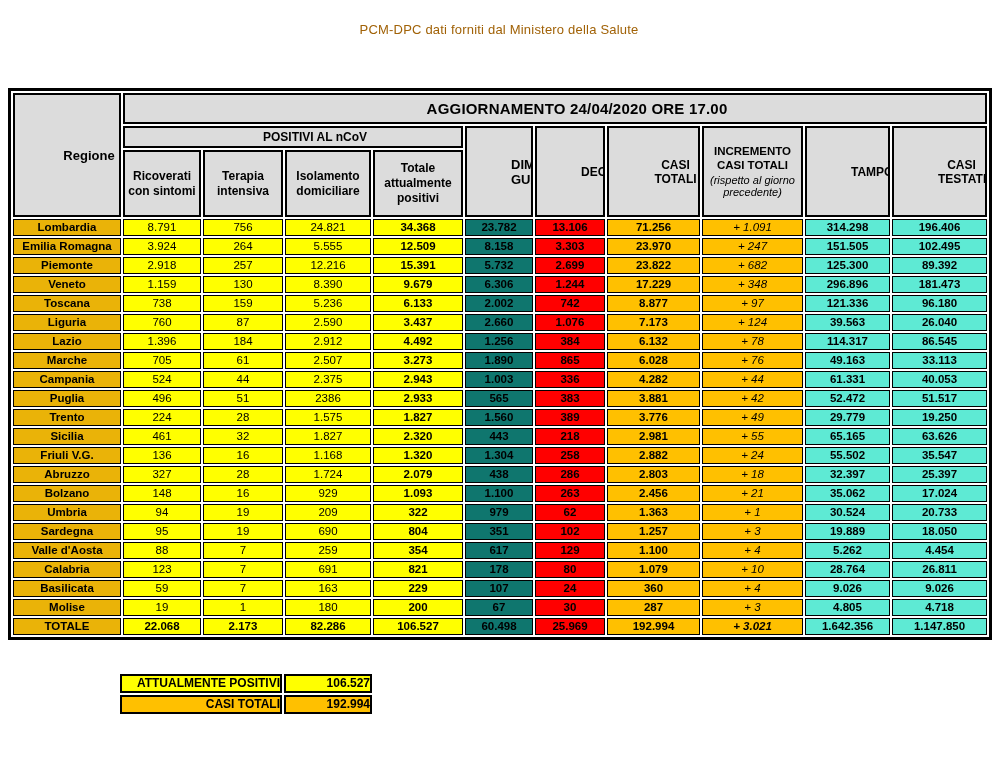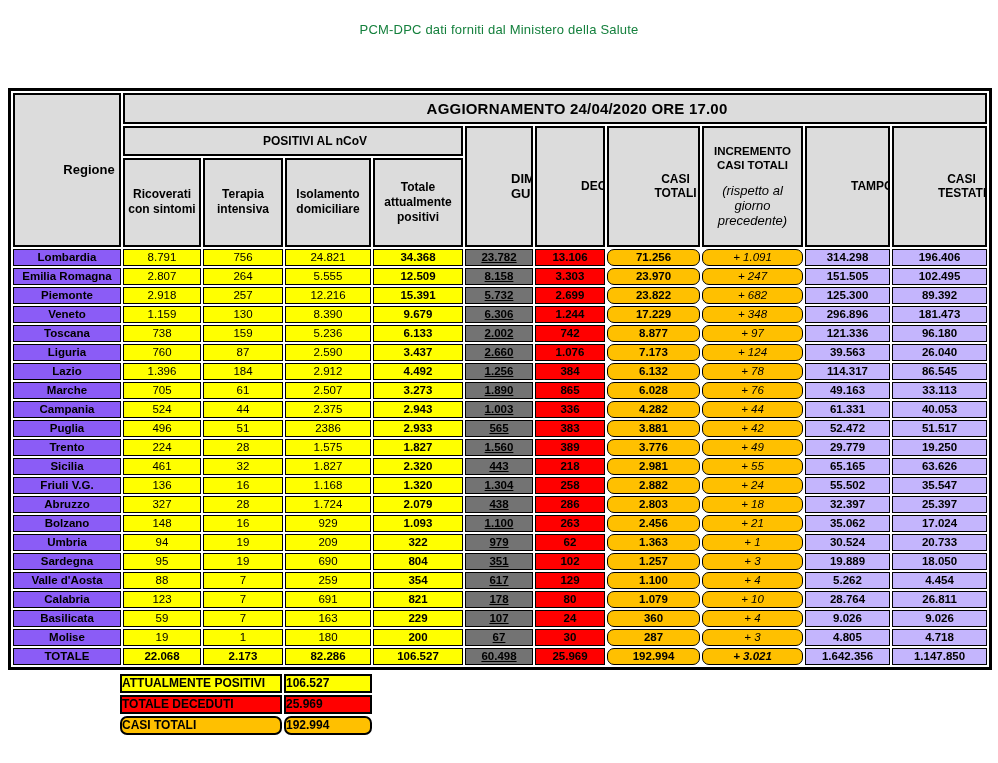--- a/index.html
+++ b/index.html
@@ -3,56 +3,56 @@
 <meta charset="utf-8">
 <style>
   * { margin:0; padding:0; box-sizing:border-box; }
   html,body { background:#ffffff; }
   body {
     width:998px; height:763px; position:relative; overflow:hidden;
     font-family:"Liberation Sans", sans-serif; color:#000;
   }
   .page-title {
     position:absolute; top:22px; left:0; width:998px;
-    text-align:center; font-size:13px; color:#15803d; letter-spacing:.2px;
+    text-align:center; font-size:13px; color:#a16207; letter-spacing:.2px;
   }
   
   table.main {
     position:absolute; left:8px; top:88px; width:978px;
     border-collapse:separate; border-spacing:2px;
     background:#ffffff; border:3px solid #000; table-layout:fixed;
   }
   table.main th, table.main td {
     border:1px solid #000; text-align:center; vertical-align:middle;
     overflow:hidden;
   }
   table.main th { background:#DCDCDC; font-weight:bold; border-width:2px;padding-left:44px; }
   th.h-update { font-size:15px; height:31px; letter-spacing:.2px; }
   th.h-group  { font-size:12px; height:20px; }
   th.h-region { font-size:13px; }
   tr.subhead th { height:60px; font-size:12px; line-height:1.25; padding:0 3px; }
   th.h-orange { background:#FFC000; }
-  .inc-note { display:block; font-style:italic; font-weight:normal; font-size:13px; line-height:1.15; margin-top:11px; }
+  .inc-note { display:block; font-style:italic; font-weight:normal; font-size:11px; line-height:1.15; margin-top:1px; }
   table.main td { height:16px; font-size:11.5px; line-height:15px; padding:0 2px; }
-  td.region { background:#8b5cf6; font-weight:bold; font-size:12px;margin-top:14px; }
+  td.region { background:#eab308; font-weight:bold; font-size:12px;margin-top:14px; }
   .v-yellow { background:#FFFF00; }
-  .v-green  { background:#737373;text-decoration:underline; }
+  .v-green  { background:#0f766e; }
   .v-red    { background:#FF0000; }
-  .v-orange { background:#FFC000;border-radius:7px; }
-  .v-gray   { background:#c4b5fd;margin-top:42px; }
+  .v-orange { background:#FFC000; }
+  .v-gray   { background:#5eead4;margin-top:42px; }
   .v-bold   { font-weight:bold; }
   .v-italic { font-style:italic; }
   tr.total td { font-weight:bold; }
   
   table.summary {
     position:absolute; left:118px; top:672px;
     border-collapse:separate; border-spacing:2px; background:#ffffff;
   }
   table.summary td {
-    border:2px solid #000; height:17px; text-align:left; vertical-align:middle;
+    border:2px solid #000; height:17px; text-align:right; vertical-align:middle;
     font-weight:bold; font-size:12px; line-height:15px;
   }
   td.sum-label { width:162px; }
   td.sum-value { width:88px; }
 </style>
 </head>
 <body>
 
 <div class="page-title">PCM-DPC dati forniti dal Ministero della Salute</div>
 
@@ -103,21 +103,21 @@
         <td class="v-yellow v-bold">34.368</td>
         <td class="v-green v-bold">23.782</td>
         <td class="v-red v-bold">13.106</td>
         <td class="v-orange v-bold">71.256</td>
         <td class="v-orange v-italic">+ 1.091</td>
         <td class="v-gray v-bold">314.298</td>
         <td class="v-gray v-bold">196.406</td>
       </tr>
       <tr>
         <td class="region">Emilia Romagna</td>
-        <td class="v-yellow">2.807</td>
+        <td class="v-yellow">3.924</td>
         <td class="v-yellow">264</td>
         <td class="v-yellow">5.555</td>
         <td class="v-yellow v-bold">12.509</td>
         <td class="v-green v-bold">8.158</td>
         <td class="v-red v-bold">3.303</td>
         <td class="v-orange v-bold">23.970</td>
         <td class="v-orange v-italic">+ 247</td>
         <td class="v-gray v-bold">151.505</td>
         <td class="v-gray v-bold">102.495</td>
       </tr>
@@ -384,21 +384,17 @@
     </tbody>
 </table>
 
 <table class="summary">
   <tbody id="summary-rows">
       <tr>
         <td class="sum-label v-yellow">ATTUALMENTE POSITIVI</td>
         <td class="sum-value v-yellow">106.527</td>
       </tr>
       <tr>
-        <td class="sum-label v-red">TOTALE DECEDUTI</td>
-        <td class="sum-value v-red">25.969</td>
-      </tr>
-      <tr>
         <td class="sum-label v-orange">CASI TOTALI</td>
         <td class="sum-value v-orange">192.994</td>
       </tr>
     </tbody>
 </table>
 
 </body></html>

